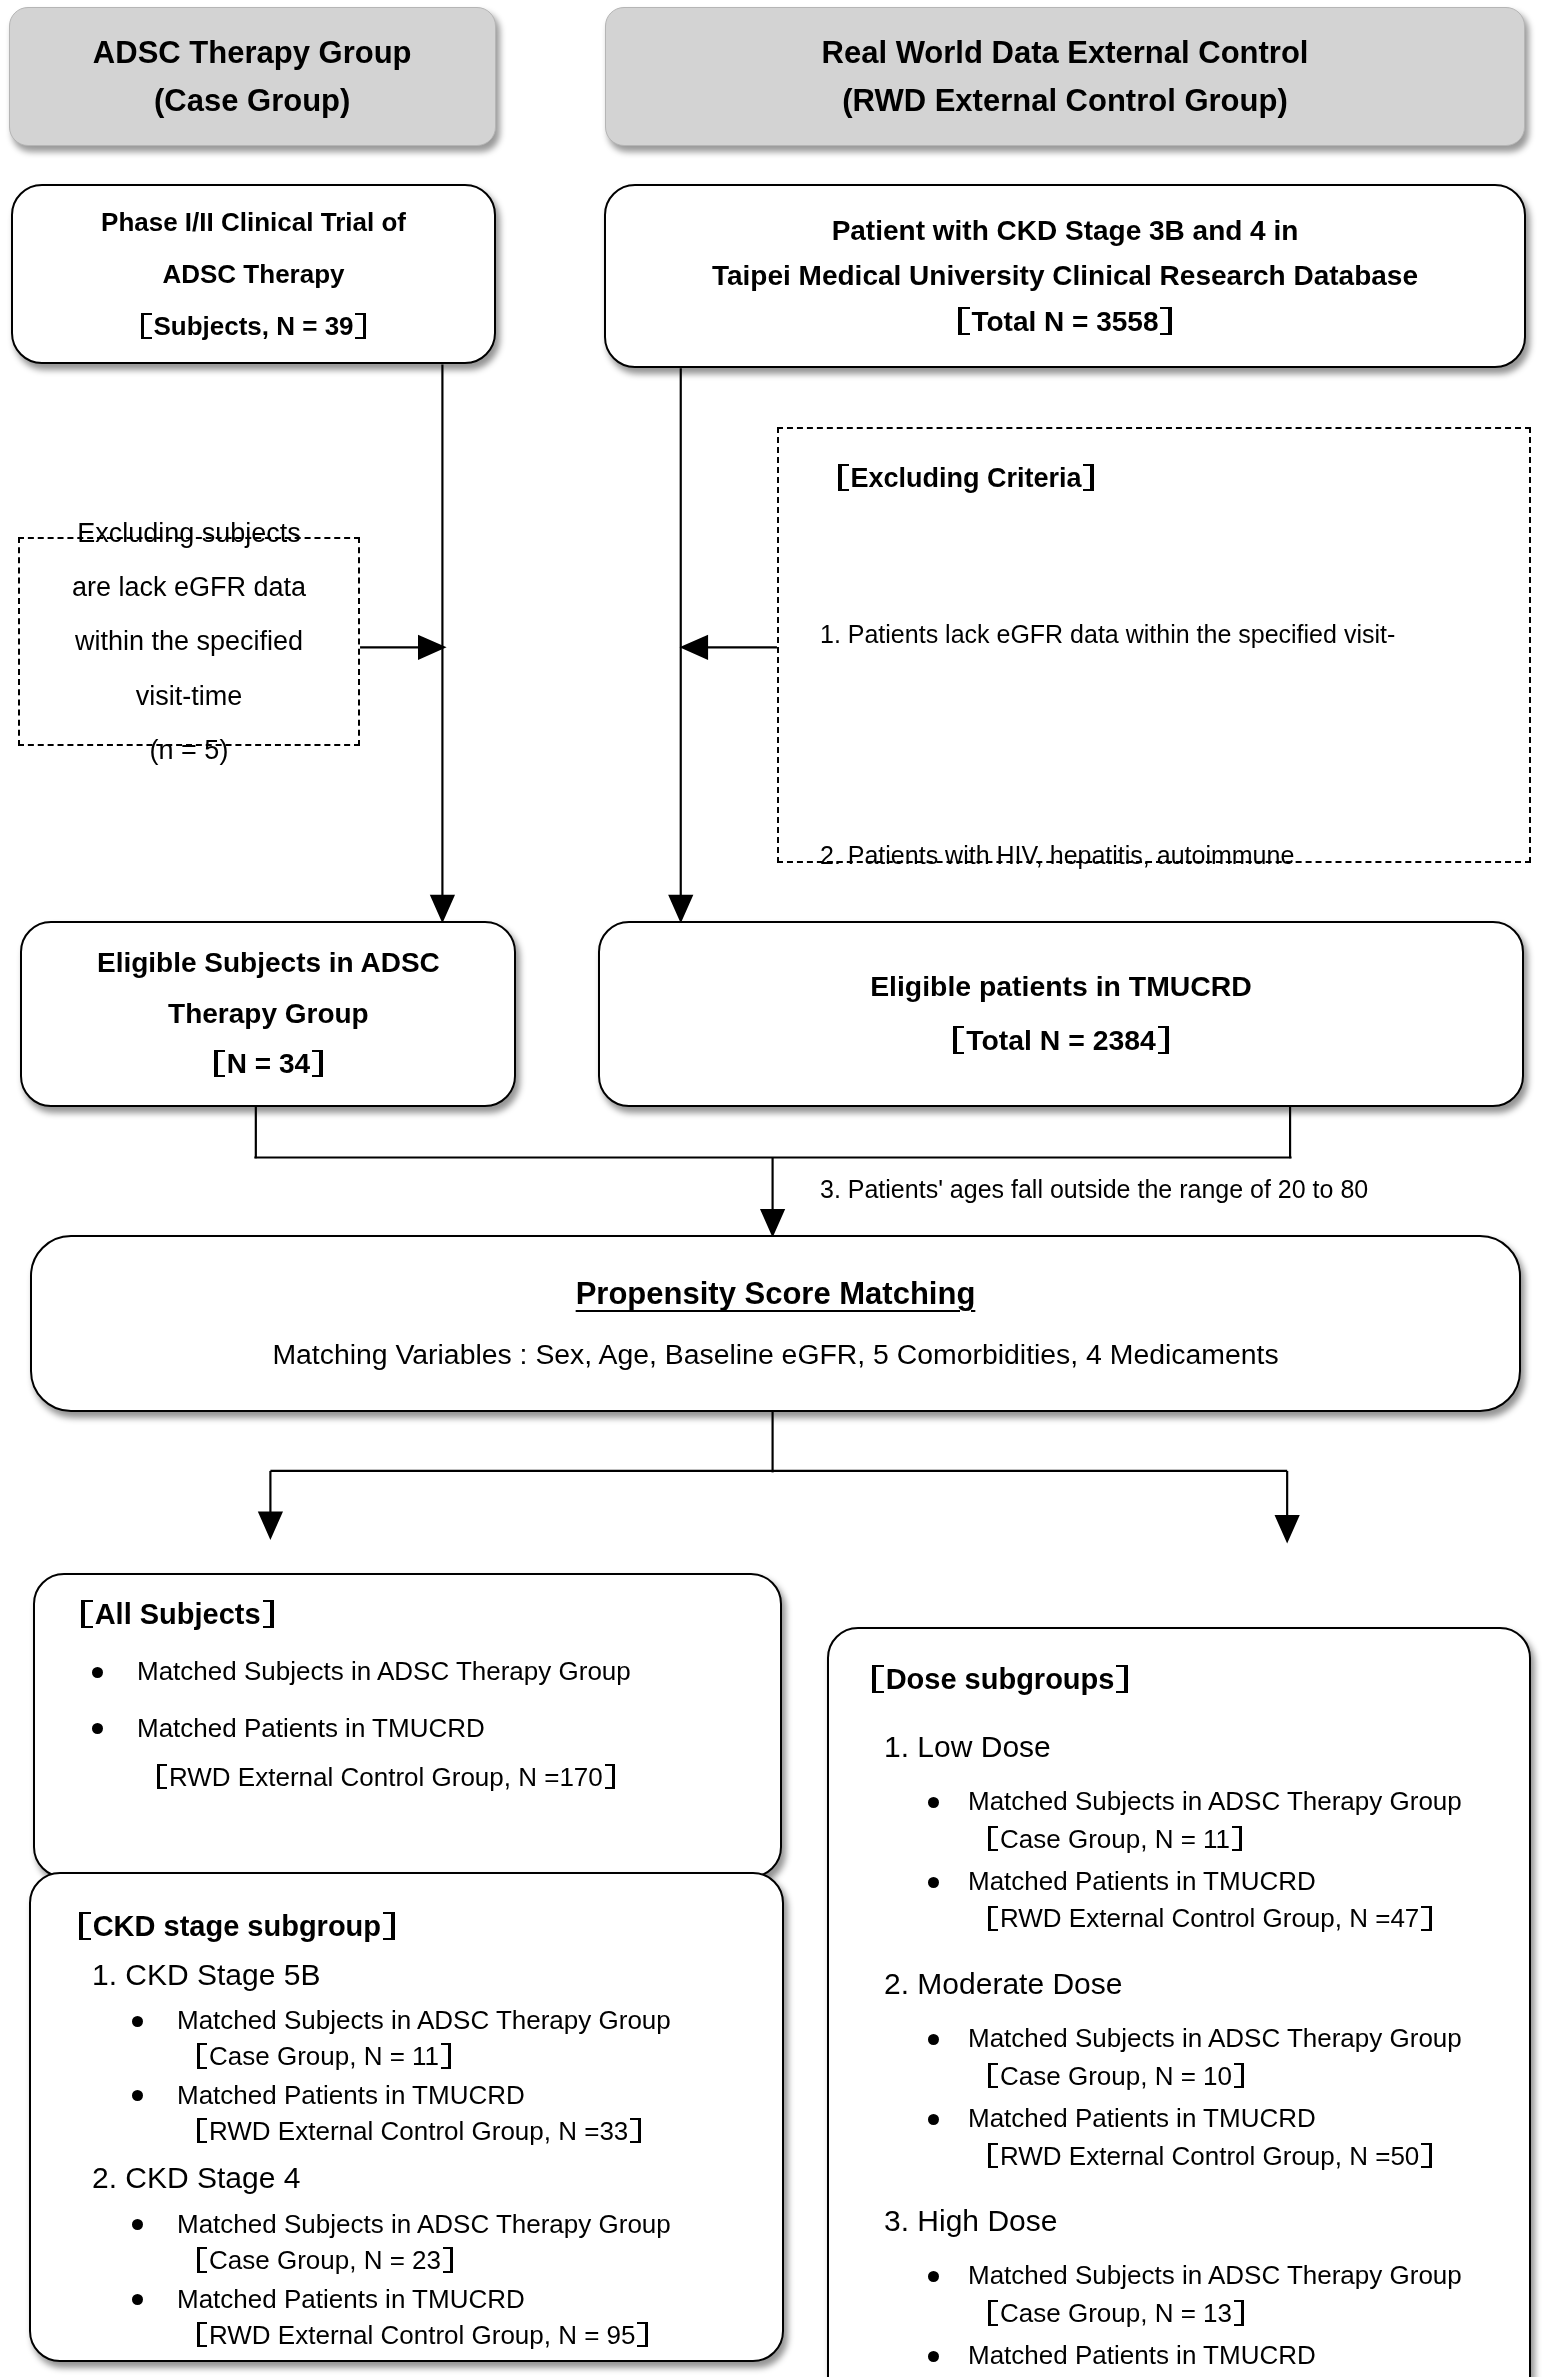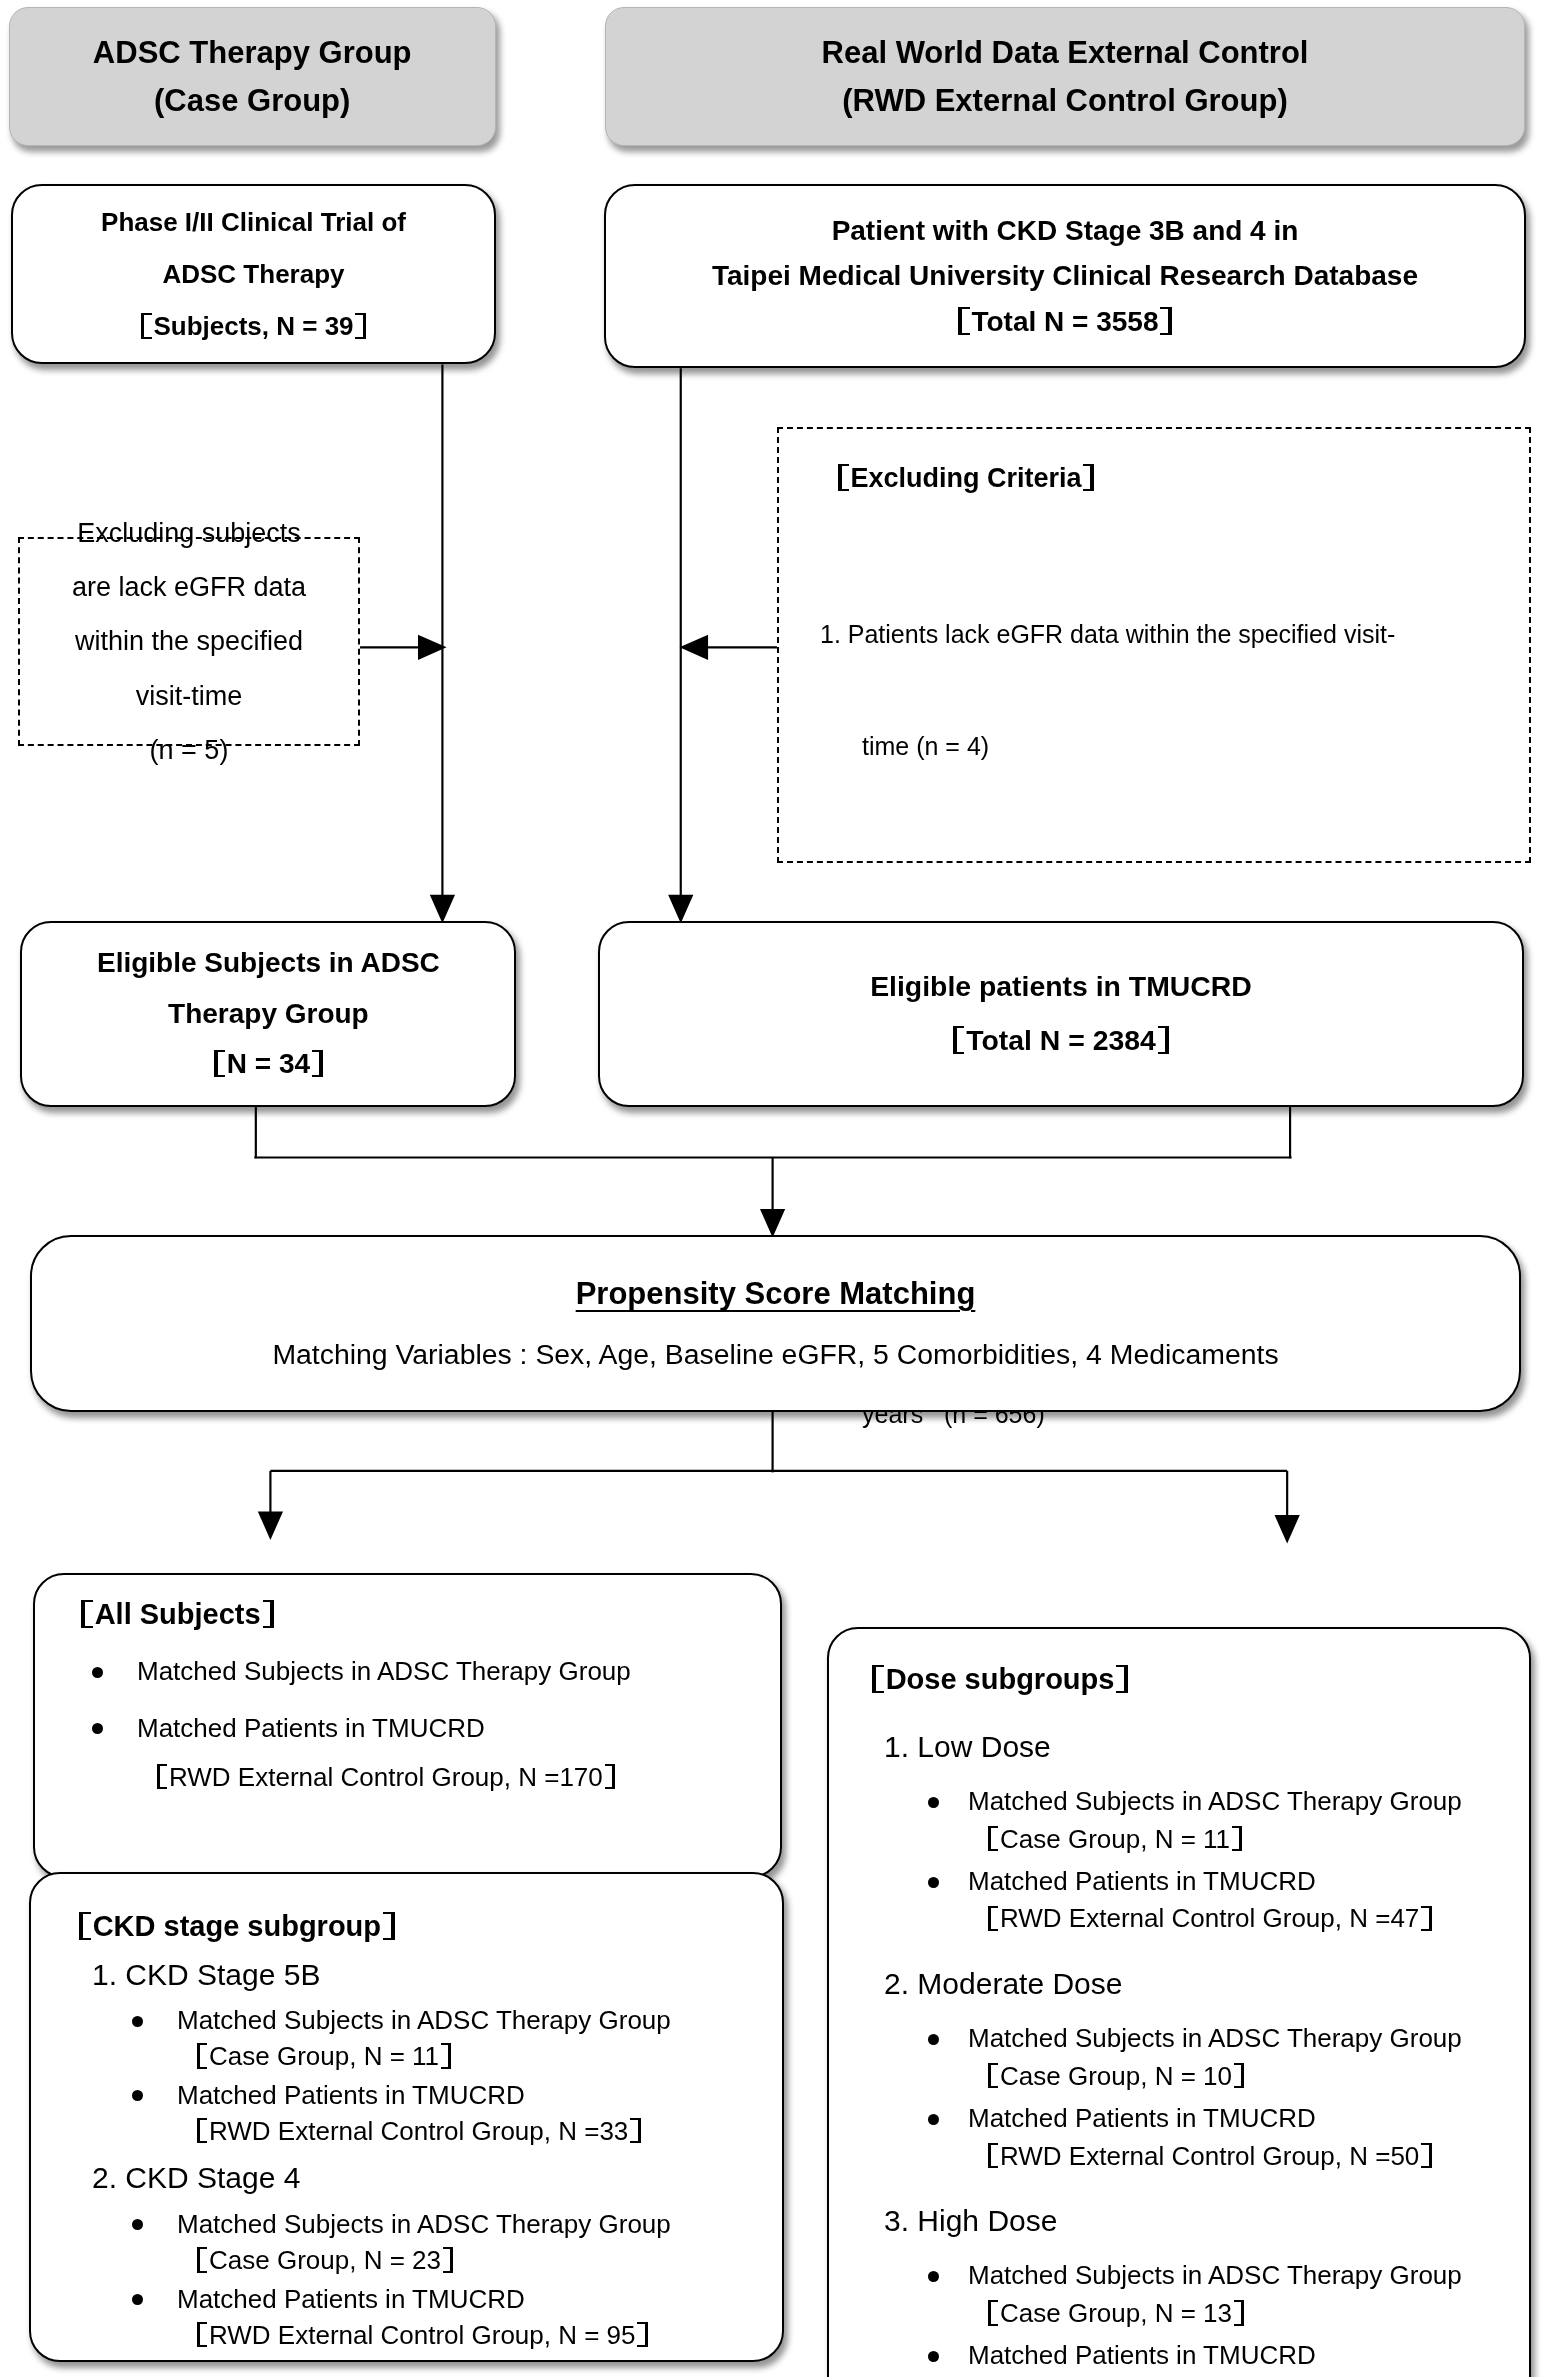--- a/index.html
+++ b/index.html
@@ -155,21 +155,20 @@
     <div>are lack eGFR data</div>
     <div>within the specified</div>
     <div>visit-time</div>
     <div>(n = 5)</div>
   </div>
 
   <div class="abs dashed crit" style="left:777px;top:427px;width:754px;height:436px;">
     <div class="crit-title"><span class="brkt l"></span>Excluding Criteria<span class="brkt r"></span></div>
     <div class="crit-item">
       <div>1. Patients lack eGFR data within the specified visit-</div>
-      <div class="crit-line2">time (n = 4)</div>
     </div>
     <div class="crit-item">
       <div>2. Patients with HIV, hepatitis, autoimmune</div>
       <div class="crit-line2">diseases or Cystic kidney disease (n = 514)</div>
     </div>
     <div class="crit-item">
       <div>3. Patients' ages fall outside the range of 20 to 80</div>
       <div class="crit-line2">years   (n = 656)</div>
     </div>
   </div>

